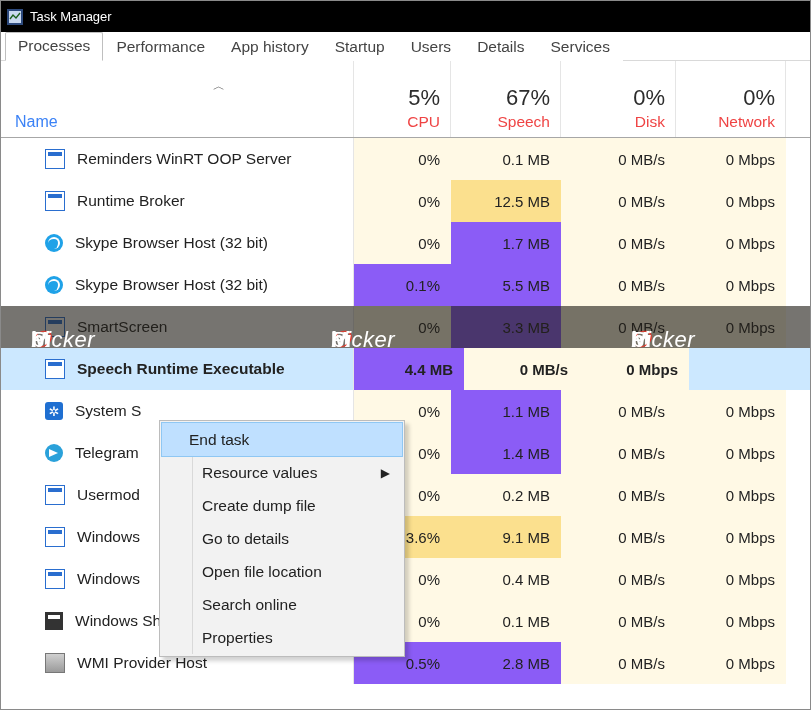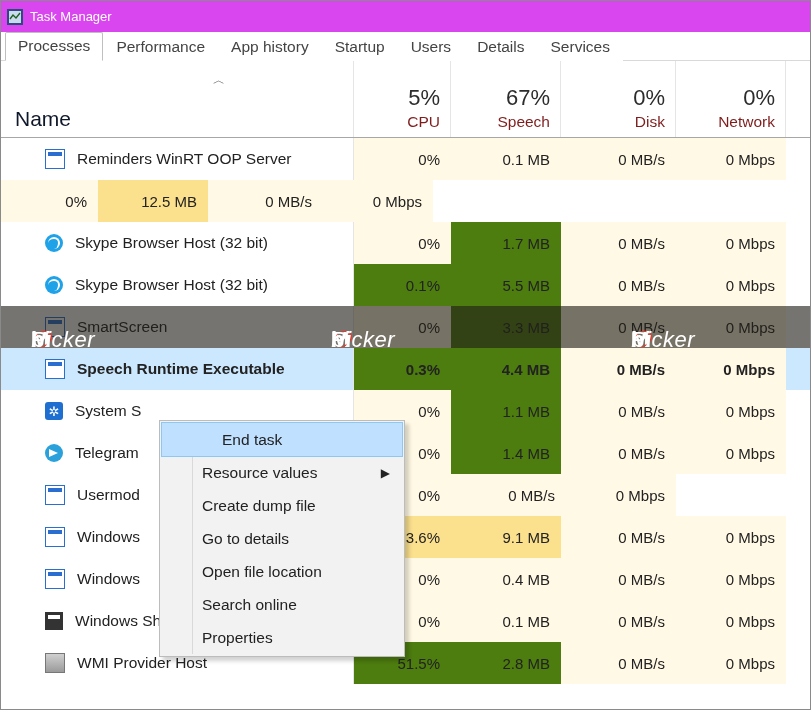--- a/index.html
+++ b/index.html
@@ -1,54 +1,54 @@
 <!DOCTYPE html>
 <html><head>
 <meta charset="utf-8">
 <style>
   html,body{margin:0;padding:0;font-family:"Segoe UI",Arial,sans-serif;font-size:14.5px;color:#222;background:#fff;}
   .window{width:811px;height:710px;position:relative;overflow:hidden;border:1px solid #8a8a8a;box-sizing:border-box;}
-  .titlebar{height:31px;background:#d946ef;color:#fff;display:flex;align-items:center;padding:0 6px;font-size:13px;}
+  .titlebar{height:31px;background:#000000;color:#fff;display:flex;align-items:center;padding:0 6px;font-size:13px;}
   .titlebar .sys-icon{width:16px;height:16px;margin-right:7px;}
   .menubar{height:27px;display:flex;align-items:center;padding:0 6px;background:#fff;font-size:15px;}
   .menubar .menu-item{padding:2px 10px;cursor:default;}
   .tabstrip{display:flex;align-items:flex-end;height:28px;padding-left:4px;border-bottom:1px solid #d9d9d9;}
   .tab{padding:4px 12px 5px 12px;font-size:15.5px;color:#444;border:1px solid transparent;border-bottom:none;position:relative;top:1px;background:#fff;}
   .tab.active{border:1px solid #bfbfbf;border-bottom:1px solid #fff;border-radius:2px 2px 0 0;}
   .grid{position:relative;}
   .header-row{display:flex;height:76px;border-bottom:1px solid #a7a7a7;}
   .col-name{width:353px;flex:0 0 353px;border-right:1px solid #e5e5e5;display:flex;flex-direction:column;justify-content:flex-end;padding:0 0 6px 14px;box-sizing:border-box;}
   .sort-ind{align-self:center;font-size:12px;color:#555;margin-bottom:18px;margin-left:70px;}
-  .name-label{font-size:21px;color:#0f172a;}
+  .name-label{font-size:16px;color:#3b82f6;}
   .col-h{border-right:1px solid #e5e5e5;display:flex;flex-direction:column;justify-content:flex-end;align-items:flex-end;padding:0 10px 6px 0;box-sizing:border-box;}
   .col-cpu{width:97px;flex:0 0 97px;}
   .col-mem{width:110px;flex:0 0 110px;text-align:center;}
   .col-disk{width:115px;flex:0 0 115px;}
   .col-net{width:110px;flex:0 0 110px;}
   .col-h .big{font-size:22px;color:#2c2c2c;margin-bottom:2px;}
-  .col-h .lbl{font-size:15.5px;color:#7f1d1d;}
+  .col-h .lbl{font-size:15.5px;color:#ef4444;}
   .rows{}
   .row{display:flex;height:42px;align-items:center;}
   .row.sel{background:#cce8ff;font-weight:bold;}
   .cell-name{width:353px;flex:0 0 353px;display:flex;align-items:center;padding-left:44px;box-sizing:border-box;height:100%;overflow:hidden;white-space:nowrap;}
   .cell-name .ico{width:18px;height:18px;margin-right:12px;flex:0 0 18px;}
   .cell{box-sizing:border-box;height:100%;display:flex;align-items:center;justify-content:flex-end;padding-right:10px;border-right:1px solid rgba(0,0,0,0);font-size:15px;}
   .c-cpu{width:97px;flex:0 0 97px;}
   .c-mem{width:110px;flex:0 0 110px;}
   .c-disk{width:115px;flex:0 0 115px;}
   .c-net{width:110px;flex:0 0 110px;}
   .shade0{background:#fff9e5;}
-  .shade1{background:#4d7c0f;}
+  .shade1{background:#8b5cf6;}
   .shade2{background:#fbe08e;}
   .row .cell-name{border-right:1px solid #e5e5e5;}
   
   .ctx{position:absolute;left:158px;top:419px;width:240px;background:#f2f2f2;border:1px solid #bcbcbc;box-shadow:4px 4px 4px rgba(0,0,0,.18);padding:2px;z-index:50;}
   .ctx .bar{position:absolute;left:32px;top:2px;bottom:2px;width:1px;background:#d9d9d9;}
   .ctx-item{height:33px;display:flex;align-items:center;padding-left:40px;font-size:15.5px;position:relative;}
-  .ctx-item.hover{background:#bfe0ff;border:1px solid #8fc7f3;margin:-1px;padding-left:60px;}
+  .ctx-item.hover{background:#bfe0ff;border:1px solid #8fc7f3;margin:-1px;padding-left:27px;}
   .ctx-item .sub{position:absolute;right:12px;font-size:12px;}
   
   .wm{position:absolute;left:0;right:0;top:0;height:42px;background:rgba(34,30,24,.62);pointer-events:none;display:flex;align-items:center;color:#fff;font-size:22px;font-style:italic;font-family:Arial,sans-serif;letter-spacing:.5px;}
   .wm span{position:absolute;}
   .wm .b{font-weight:bold;font-style:normal;}
   
   .ico-generic{border:1.5px solid #2a6ecf;background:#fff;}
   .ico-generic::after{content:"";display:block;margin:2px;height:4px;background:#2a6ecf;}
   .ico-skype{border-radius:50%;background:#1fa2e8;position:relative;}
   .ico-skype::after{content:"";position:absolute;inset:3px;border:2px solid #fff;border-left:none;border-bottom:none;border-radius:50%;}
@@ -115,20 +115,24 @@
           <div class="cell-name">
             <div class="ico ico-generic"></div>
             <span class="proc-name">Reminders WinRT OOP Server</span>
           </div>
           <div class="cell c-cpu shade0">0%</div>
           <div class="cell c-mem shade0">0.1 MB</div>
           <div class="cell c-disk shade0">0 MB/s</div>
           <div class="cell c-net shade0">0 Mbps</div>
         </div>
         <div class="row" style="position: relative;">
+          <div class="cell-name">
+            <div class="ico ico-generic"></div>
+            <span class="proc-name">Runtime Broker</span>
+          </div>
           <div class="cell c-cpu shade0">0%</div>
           <div class="cell c-mem shade2">12.5 MB</div>
           <div class="cell c-disk shade0">0 MB/s</div>
           <div class="cell c-net shade0">0 Mbps</div>
         </div>
         <div class="row" style="position: relative;">
           <div class="cell-name">
             <div class="ico ico-skype"></div>
             <span class="proc-name">Skype Browser Host (32 bit)</span>
           </div>
@@ -175,21 +179,20 @@
               <span class="b">bi</span>
               <span style="font-style:italic">Picker</span>
             </span>
           </div>
         </div>
         <div class="row sel" style="position: relative;">
           <div class="cell-name">
             <div class="ico ico-generic"></div>
             <span class="proc-name">Speech Runtime Executable</span>
           </div>
-          <div class="cell c-cpu shade1">0.3%</div>
           <div class="cell c-mem shade1">4.4 MB</div>
           <div class="cell c-disk shade0">0 MB/s</div>
           <div class="cell c-net shade0">0 Mbps</div>
         </div>
         <div class="row" style="position: relative;">
           <div class="cell-name">
             <div class="ico ico-gear"></div>
             <span class="proc-name">System S</span>
           </div>
           <div class="cell c-cpu shade0">0%</div>
@@ -206,20 +209,21 @@
           <div class="cell c-mem shade1">1.4 MB</div>
           <div class="cell c-disk shade0">0 MB/s</div>
           <div class="cell c-net shade0">0 Mbps</div>
         </div>
         <div class="row" style="position: relative;">
           <div class="cell-name">
             <div class="ico ico-generic"></div>
             <span class="proc-name">Usermod</span>
           </div>
           <div class="cell c-cpu shade0">0%</div>
+          <div class="cell c-mem shade0">0.2 MB</div>
           <div class="cell c-disk shade0">0 MB/s</div>
           <div class="cell c-net shade0">0 Mbps</div>
         </div>
         <div class="row" style="position: relative;">
           <div class="cell-name">
             <div class="ico ico-generic"></div>
             <span class="proc-name">Windows</span>
           </div>
           <div class="cell c-cpu shade2">3.6%</div>
           <div class="cell c-mem shade2">9.1 MB</div>
@@ -244,21 +248,21 @@
           <div class="cell c-cpu shade0">0%</div>
           <div class="cell c-mem shade0">0.1 MB</div>
           <div class="cell c-disk shade0">0 MB/s</div>
           <div class="cell c-net shade0">0 Mbps</div>
         </div>
         <div class="row" style="position: relative;">
           <div class="cell-name">
             <div class="ico ico-wmi"></div>
             <span class="proc-name">WMI Provider Host</span>
           </div>
-          <div class="cell c-cpu shade1">51.5%</div>
+          <div class="cell c-cpu shade1">0.5%</div>
           <div class="cell c-mem shade1">2.8 MB</div>
           <div class="cell c-disk shade0">0 MB/s</div>
           <div class="cell c-net shade0">0 Mbps</div>
         </div>
       </div>
   </div>
 
   <div class="ctx">
     <div class="bar"></div>
     <div class="ctx-item hover">End task</div>

